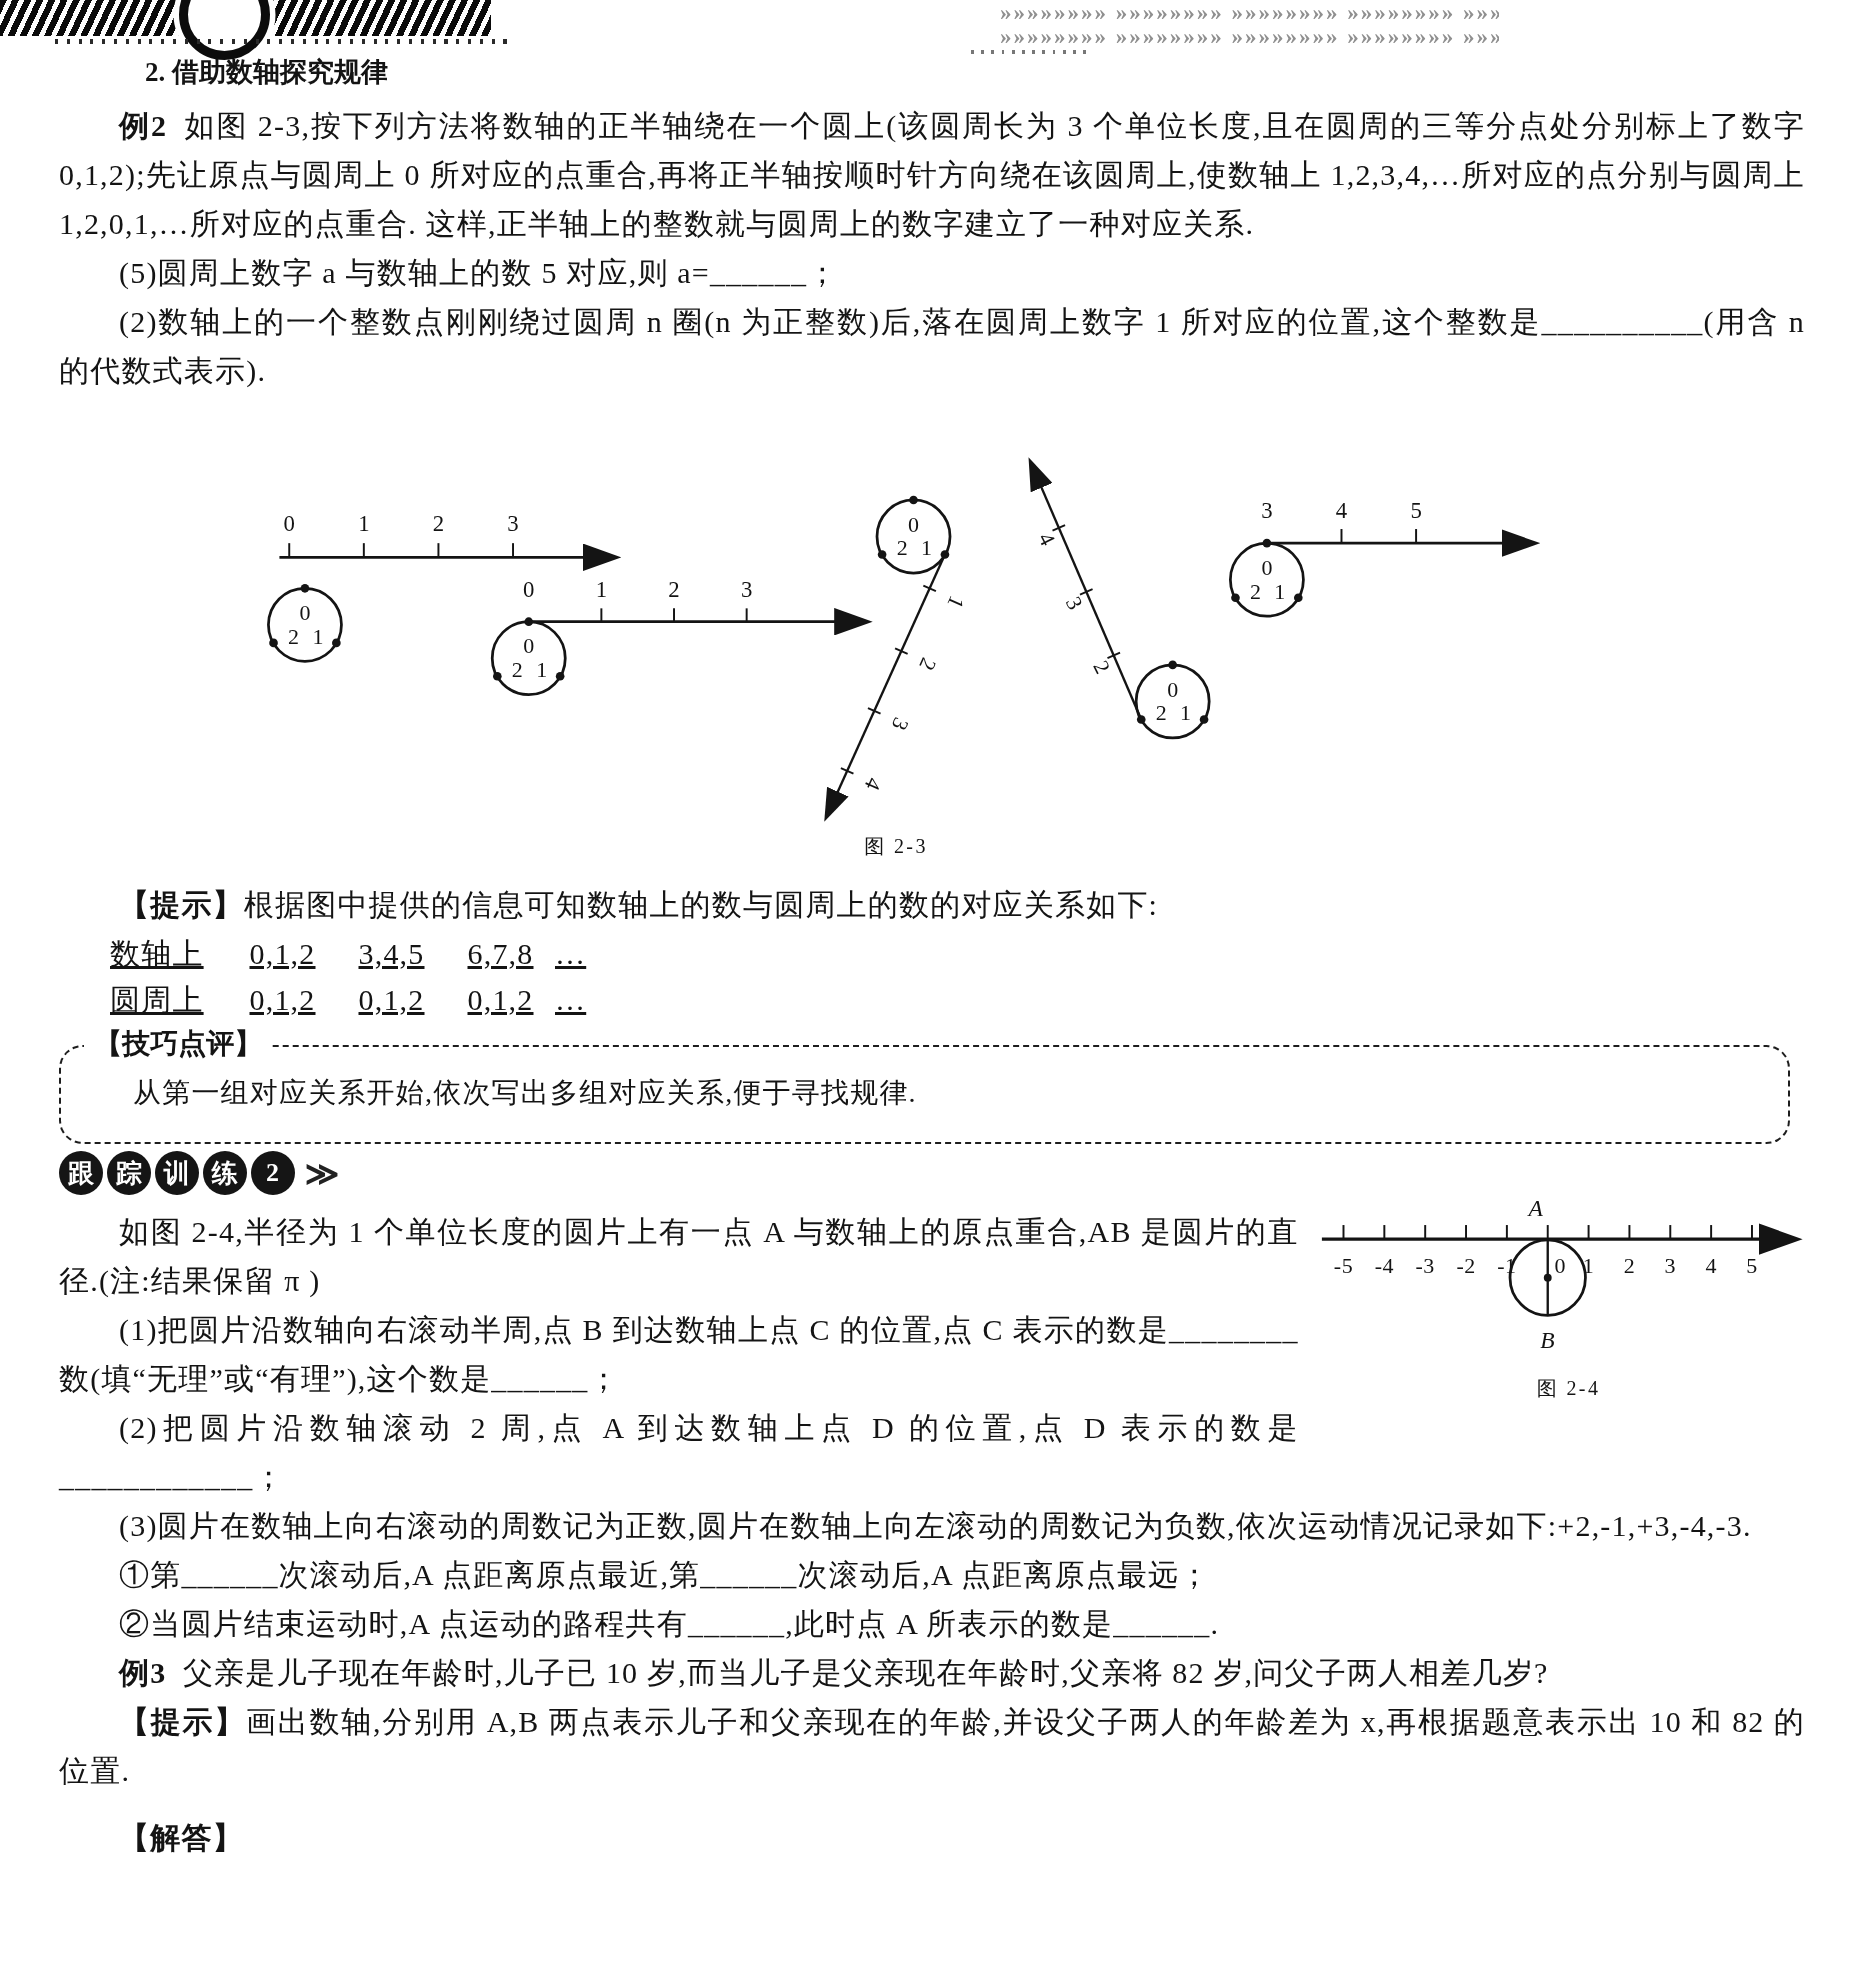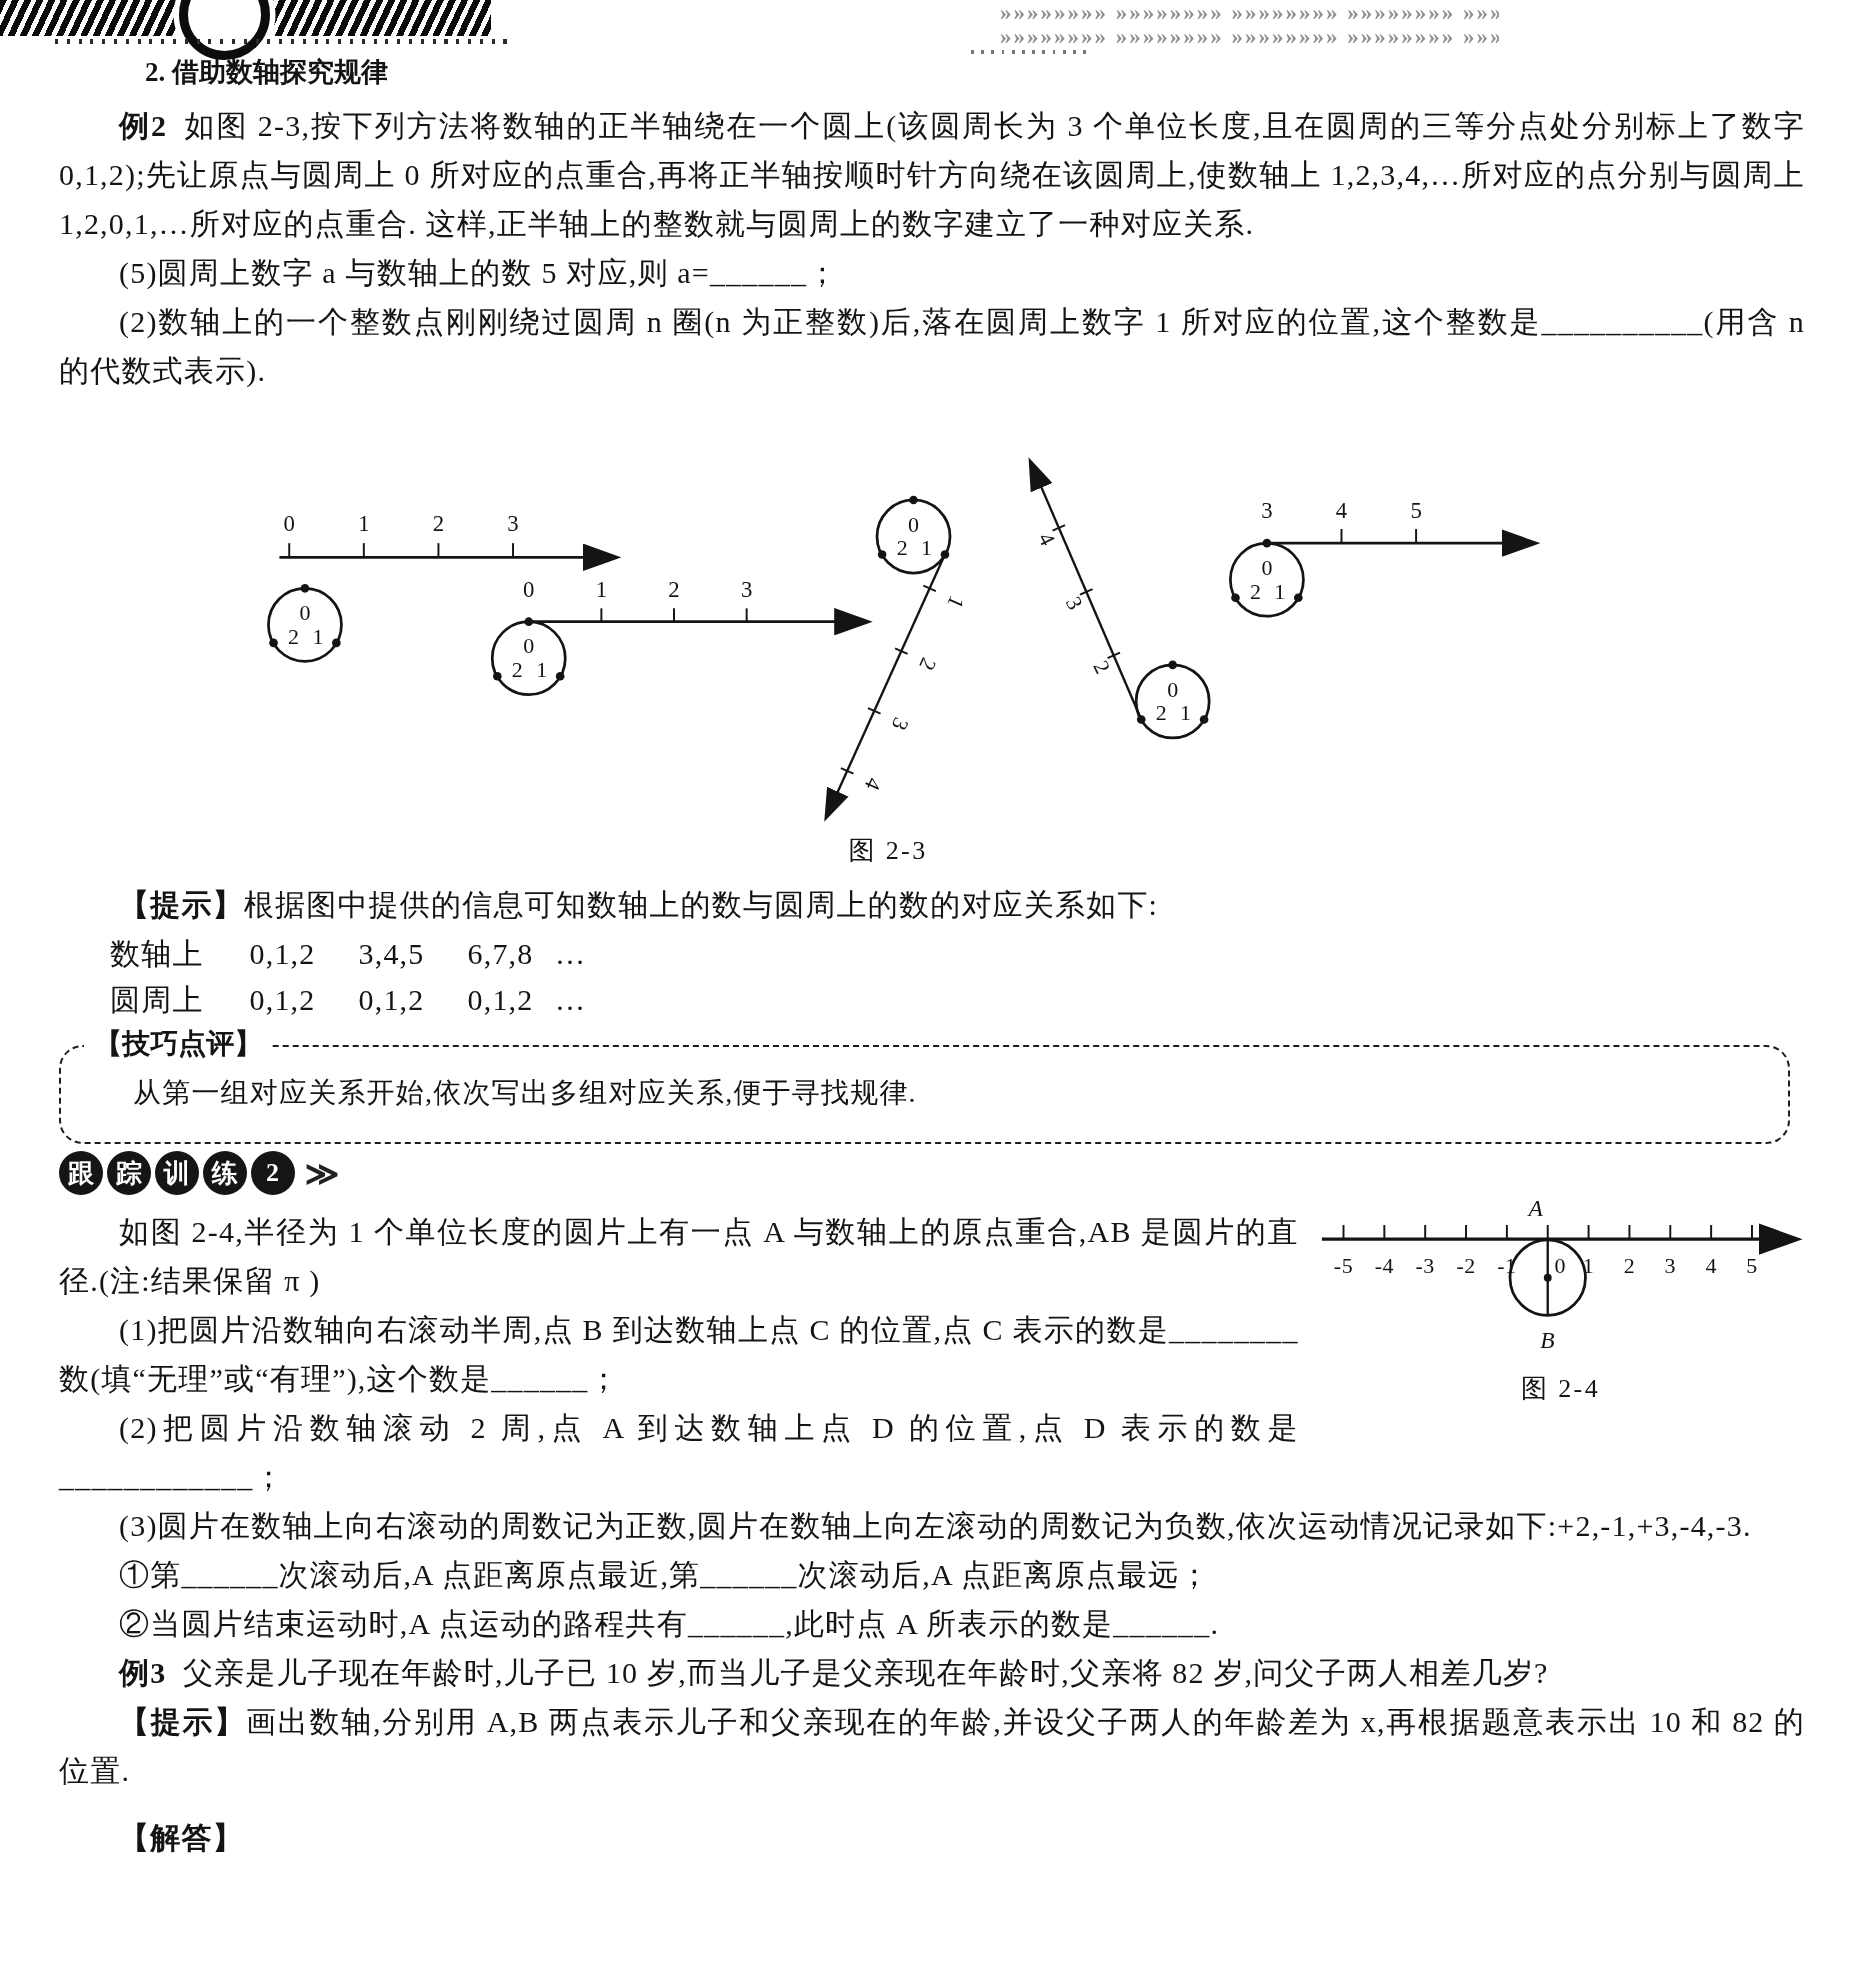--- a/index.html
+++ b/index.html
@@ -20,36 +20,36 @@
   
   .sec-title{position:absolute;left:145px;margin:0;font-size:27px;font-weight:bold;}
   .sec-title.inflow{position:static;margin:3.1px 0 0 0;text-indent:1em;}
   .flow{position:absolute;left:59px;right:62px;font-size:30px;line-height:49px;letter-spacing:1.2px;}
   .para{margin:0;text-indent:2em;text-align:justify;}
   .inb{margin-right:16.5px;margin-top:48px;}
   .ans{margin-top:18px;}
   b{font-weight:bold;}
   
   .map-table{margin-top:2.4px;}
-  .mrow{display:flex;padding-left:51px;line-height:46px;}
+  .mrow{display:flex;padding-left:51px;line-height:46px;text-decoration:underline;}
   .mhead{width:118px;}
   .mc{width:109px;text-align:center;}
   .mdots{width:47px;}
   
   .tipbox{position:absolute;left:59px;width:1727px;border:2.8px dashed #1d1d1d;border-radius:23.6px;background:#fff;}
   .tiplabel{position:absolute;top:-22px;left:23px;background:#fff;padding:0 10.2px;font-weight:bold;font-size:28px;}
   .tiptext{margin:0;padding:24.4px 67px 0 72px;font-size:28px;line-height:43px;letter-spacing:1.2px;}
   
   .badge{position:absolute;left:59px;display:flex;align-items:center;gap:3.9px;}
   .bcirc{width:44px;height:44px;border-radius:50%;background:#151515;color:#fff;display:flex;
          align-items:center;justify-content:center;font-size:26px;font-weight:bold;}
   .barrow{font-size:33px;font-weight:bold;margin-left:6.3px;color:#222;}
   
   .fig23{position:absolute;left:220px;top:456px;width:1336px;height:421px;margin:0;}
-  .figcap{position:absolute;left:0;width:100%;text-align:center;font-size:26px;letter-spacing:2.4px;}
+  .figcap{position:absolute;left:8px;width:100%;text-align:center;font-size:20px;letter-spacing:2.4px;}
   .fig23 .figcap{top:377px;}
   .fig24{float:right;width:489px;height:220px;margin:-15px 0 7px 17.3px;position:relative;}
   .fig24 .figcap{top:172px;}
   svg{display:block;}
   svg text{font-family:"Liberation Serif", serif;fill:#141414;}
   .it{font-style:italic;}
 </style>
 </head>
 <body>
 

